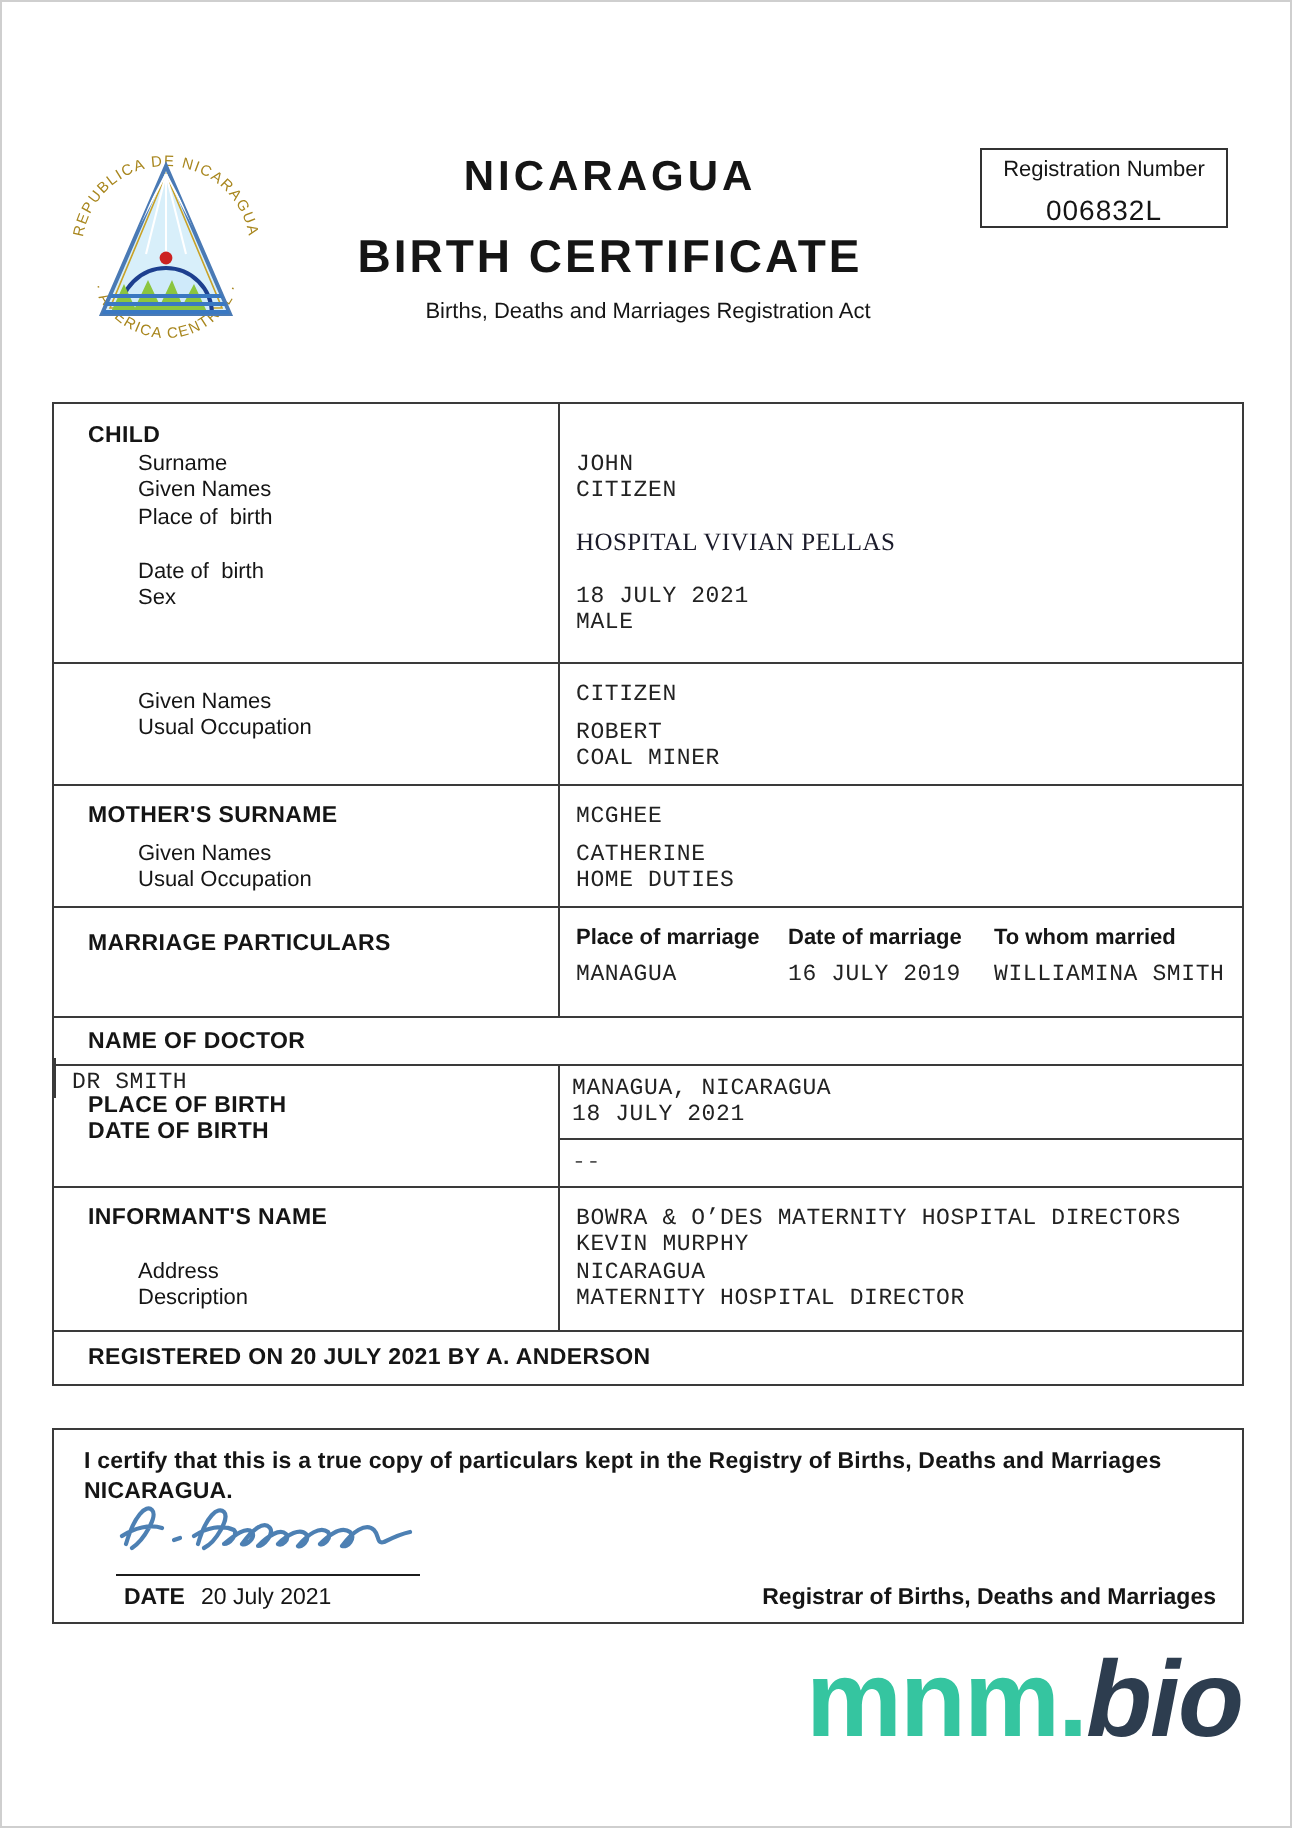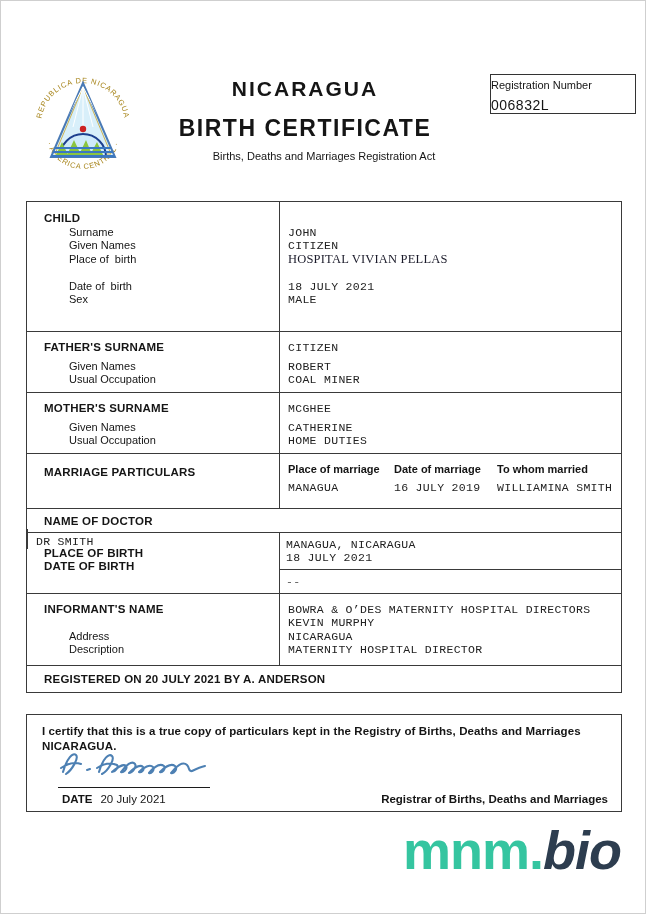--- a/index.html
+++ b/index.html
@@ -9,43 +9,43 @@
     font-family:"Liberation Sans", sans-serif; color:#151515;
   }
 
   
   .emblem { position:absolute; left:28px; top:62px; }
   .titles { position:absolute; left:151px; top:76px; width:306px; text-align:center; }
   .title-main { font-size:21px; font-weight:bold; letter-spacing:2px; }
   .title-sub  { font-size:23px; font-weight:bold; letter-spacing:1.5px; margin-top:14px; }
   .act-line { position:absolute; left:173px; top:149px; width:300px; text-align:center; font-size:11px; }
   .regbox {
-    position:absolute; left:489px; top:73px; width:146px; height:40px;
-    border:1px solid #333; box-sizing:border-box; padding-top:4px;
+    position:absolute; left:489px; top:73px; width:124px; height:40px;
+    border:1px solid #333; box-sizing:border-box; text-align:center; padding-top:4px;
   }
   .regbox-label { font-size:11px; }
   .regbox-num { font-size:14px; margin-top:6px; letter-spacing:0.5px; }
 
   
   .cert-table { position:absolute; left:25px; top:200px; width:596px; border:1px solid #3a3a3a; box-sizing:border-box; }
   .trow { display:flex; border-top:1px solid #3a3a3a; box-sizing:border-box; }
   .trow:first-child { border-top:none; }
   .lcell { width:252px; box-sizing:border-box; padding-left:17px; }
   .rcell { flex:1; border-left:1px solid #3a3a3a; box-sizing:border-box; padding-left:8px; }
   .rcell.nopad { padding-left:0; }
 
   .hline { font-size:11.5px; font-weight:bold; line-height:15px; letter-spacing:0.2px; white-space:pre; }
   .hline.tight { line-height:13.4px; }
   .lbl { font-size:11px; line-height:13.4px; padding-left:25px; white-space:pre; }
   .val {
     font-family:"Liberation Mono","DejaVu Sans Mono",monospace;
     font-size:11.5px; line-height:13.4px; letter-spacing:0.3px; white-space:pre; color:#222;
   }
   .val.h15 { line-height:15px; }
-  .val.serif { font-family:"Liberation Serif","DejaVu Serif",serif; font-size:12.5px; letter-spacing:0.2px; color:#1b1b2a; }
+  .val.serif { font-family:"Liberation Serif","DejaVu Serif",serif; font-size:12.5px; letter-spacing:0.2px; color:#1b1b2a;margin-top:12px; }
   .val.dim { color:#555; }
   .sp13 { height:13.4px; } .sp15 { height:15px; } .gap5 { height:5px; }
 
   .row-child { height:129px; } .row-child .lcell, .row-child .rcell { padding-top:9px; }
   .row-father, .row-mother { height:61px; }
   .row-father .lcell, .row-father .rcell, .row-mother .lcell, .row-mother .rcell { padding-top:8px; }
   .row-marriage { height:55px; }
   .row-marriage .lcell { padding-top:11px; }
   .mcols { display:flex; padding-top:8px; }
   .mcol1 { width:106px; } .mcol2 { width:103px; } .mcol3 { flex:1; }
@@ -147,21 +147,20 @@
         <div class="val">CITIZEN</div>
         <div class="val serif">HOSPITAL VIVIAN PELLAS</div>
         <div class="sp13"></div>
         <div class="val">18 JULY 2021</div>
         <div class="val">MALE</div>
       </div>
     </div>
 
     <div class="trow row-father">
       <div class="lcell">
-        <div class="hline">FATHER'S SURNAME</div>
         <div class="gap5"></div>
         <div class="lbl">Given Names</div>
         <div class="lbl">Usual Occupation</div>
       </div>
       <div class="rcell">
         <div class="val h15">CITIZEN</div>
         <div class="gap5"></div>
         <div class="val">ROBERT</div>
         <div class="val">COAL MINER</div>
       </div>

